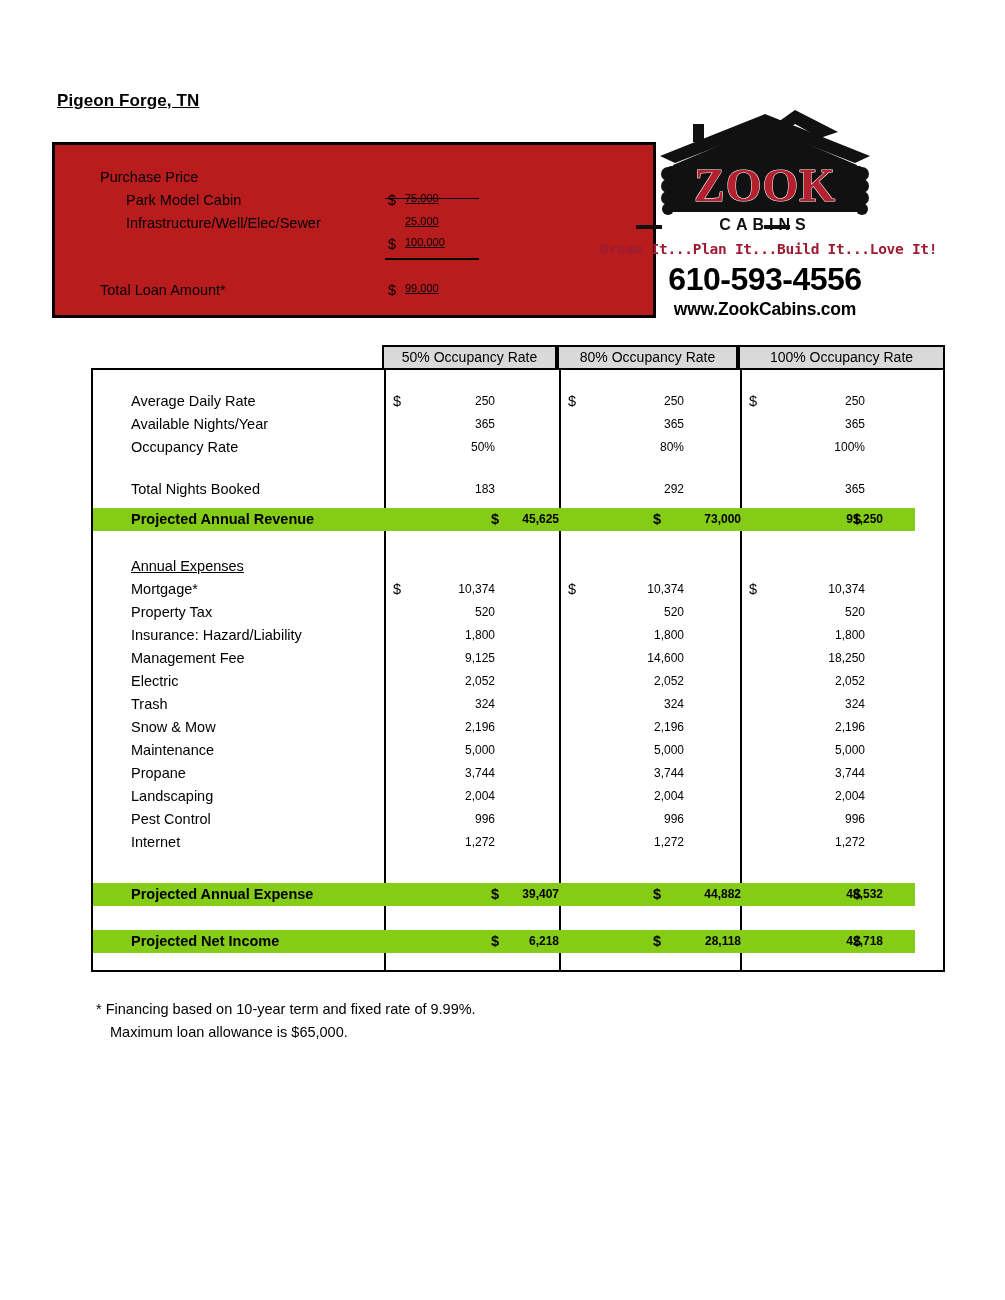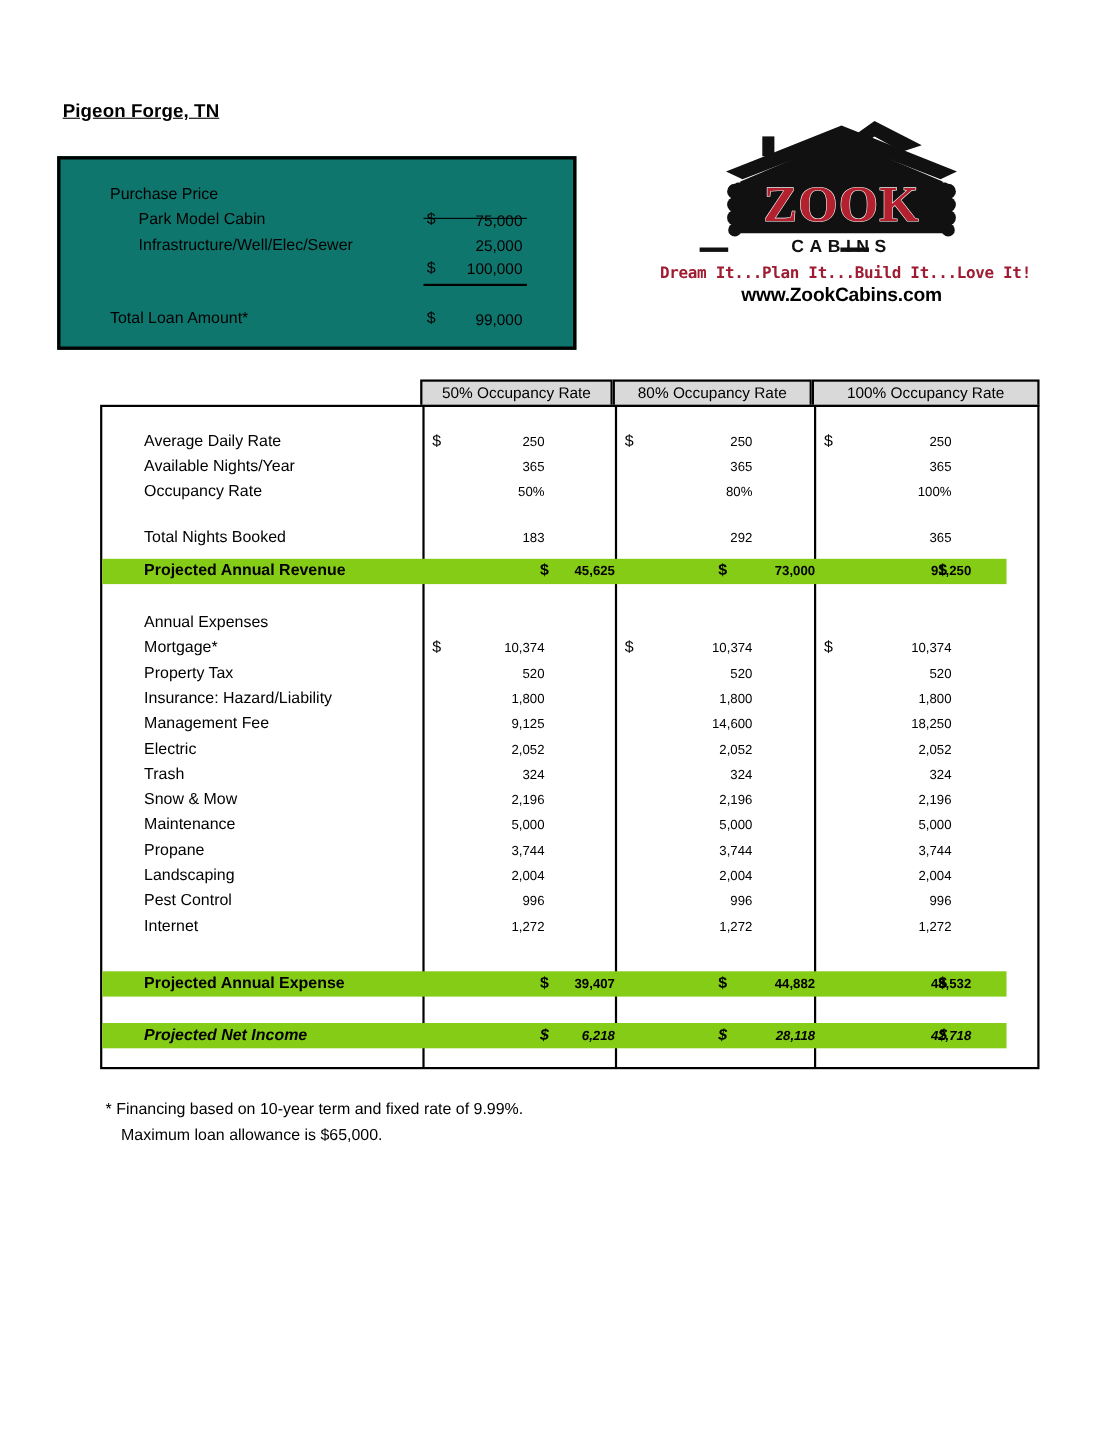--- a/index.html
+++ b/index.html
@@ -25,44 +25,45 @@
     font-weight: bold;
     text-decoration: underline;
     letter-spacing: 0.1px;
   }
 
   
   #purchase-box {
     position: absolute;
     left: 52px;
     top: 142px;
-    width: 472px;
+    width: 604px;
     height: 176px;
     border: 3px solid #000000;
     box-sizing: border-box;
-    background: #0f766e;
+    background: #b91c1c;
   }
   .pp-row {
     position: absolute;
     font-size: 14.5px;
     white-space: nowrap;
   }
   .pp-label { left: 45px; }
   .pp-label.indent { left: 71px; }
   .pp-dollar {
     position: absolute;
     left: 333px;
     font-size: 14.5px;
   }
   .pp-amt {
     position: absolute;
     left: 350px;
     width: 70px;
-    text-align: right;
-    font-size: 14px;
+    text-align: left;
+    font-size: 11px;
+    text-decoration: underline;
   }
   #pp-rule-top {
     position: absolute;
     left: 330px;
     top: 53px;
     width: 94px;
     border-top: 1.6px solid #000000;
   }
   #pp-rule-bot {
     position: absolute;
@@ -156,21 +157,21 @@
   }
   .row.band { background: #84cc16; width: 822px; }
   .rlabel {
     position: absolute;
     left: 38px;
     font-size: 14.5px;
     line-height: 23.4px;
     white-space: nowrap;
   }
   .rlabel.bold { font-weight: bold; }
-  .rlabel.uline { }
+  .rlabel.uline { text-decoration: underline; }
 
   .cell-d {
     position: absolute;
     font-size: 14.5px;
     line-height: 23.4px;
   }
   .cell-v {
     position: absolute;
     width: 86px;
     text-align: right;
@@ -254,20 +255,21 @@
 
       <text x="113" y="93" text-anchor="middle" font-family="'Liberation Serif', 'DejaVu Serif', serif" font-size="46" font-weight="bold" fill="#b5202f" stroke="#f2f2f2" stroke-width="1.1" paint-order="stroke" letter-spacing="1">ZOOK</text>
     </svg>
   </div>
   <div style="position:relative;height:20px;margin-top:-2px;">
     <span style="position:absolute;left:36px;top:9px;width:26px;border-top:4px solid #111;"></span>
     <span style="position:absolute;left:164px;top:9px;width:26px;border-top:4px solid #111;"></span>
     <span style="position:absolute;left:0;right:0;top:0;font-size:16px;font-weight:bold;letter-spacing:5px;color:#111;">CABINS</span>
   </div>
   <div id="logo-tagline">Dream It...Plan It...Build It...Love It!</div>
+  <div id="logo-phone">610-593-4556</div>
   <div id="logo-web">www.ZookCabins.com</div>
 </div>
 
 <div class="hdr-cell" id="hdr-50">50% Occupancy Rate</div>
 <div class="hdr-cell" id="hdr-80">80% Occupancy Rate</div>
 <div class="hdr-cell" id="hdr-100">100% Occupancy Rate</div>
 
 <div id="proforma">
   <div class="vrule" style="left:291px;"></div>
   <div class="vrule" style="left:466px;"></div>
@@ -394,21 +396,21 @@
   <div class="row band" style="top:513px;">
     <span class="rlabel bold">Projected Annual Expense</span>
     <span class="cell-d b0-d bold">$</span>
     <span class="cell-v b0-v bold">39,407</span>
     <span class="cell-d b1-d bold">$</span>
     <span class="cell-v b1-v bold">44,882</span>
     <span class="cell-d b2-d bold">$</span>
     <span class="cell-v b2-v bold">48,532</span>
   </div>
 
-  <div class="row band" style="top:560px;font-style:italic;">
+  <div class="row band" style="top:560px;">
     <span class="rlabel bold">Projected Net Income</span>
     <span class="cell-d b0-d bold">$</span>
     <span class="cell-v b0-v bold">6,218</span>
     <span class="cell-d b1-d bold">$</span>
     <span class="cell-v b1-v bold">28,118</span>
     <span class="cell-d b2-d bold">$</span>
     <span class="cell-v b2-v bold">42,718</span>
   </div>
 </div>
 

